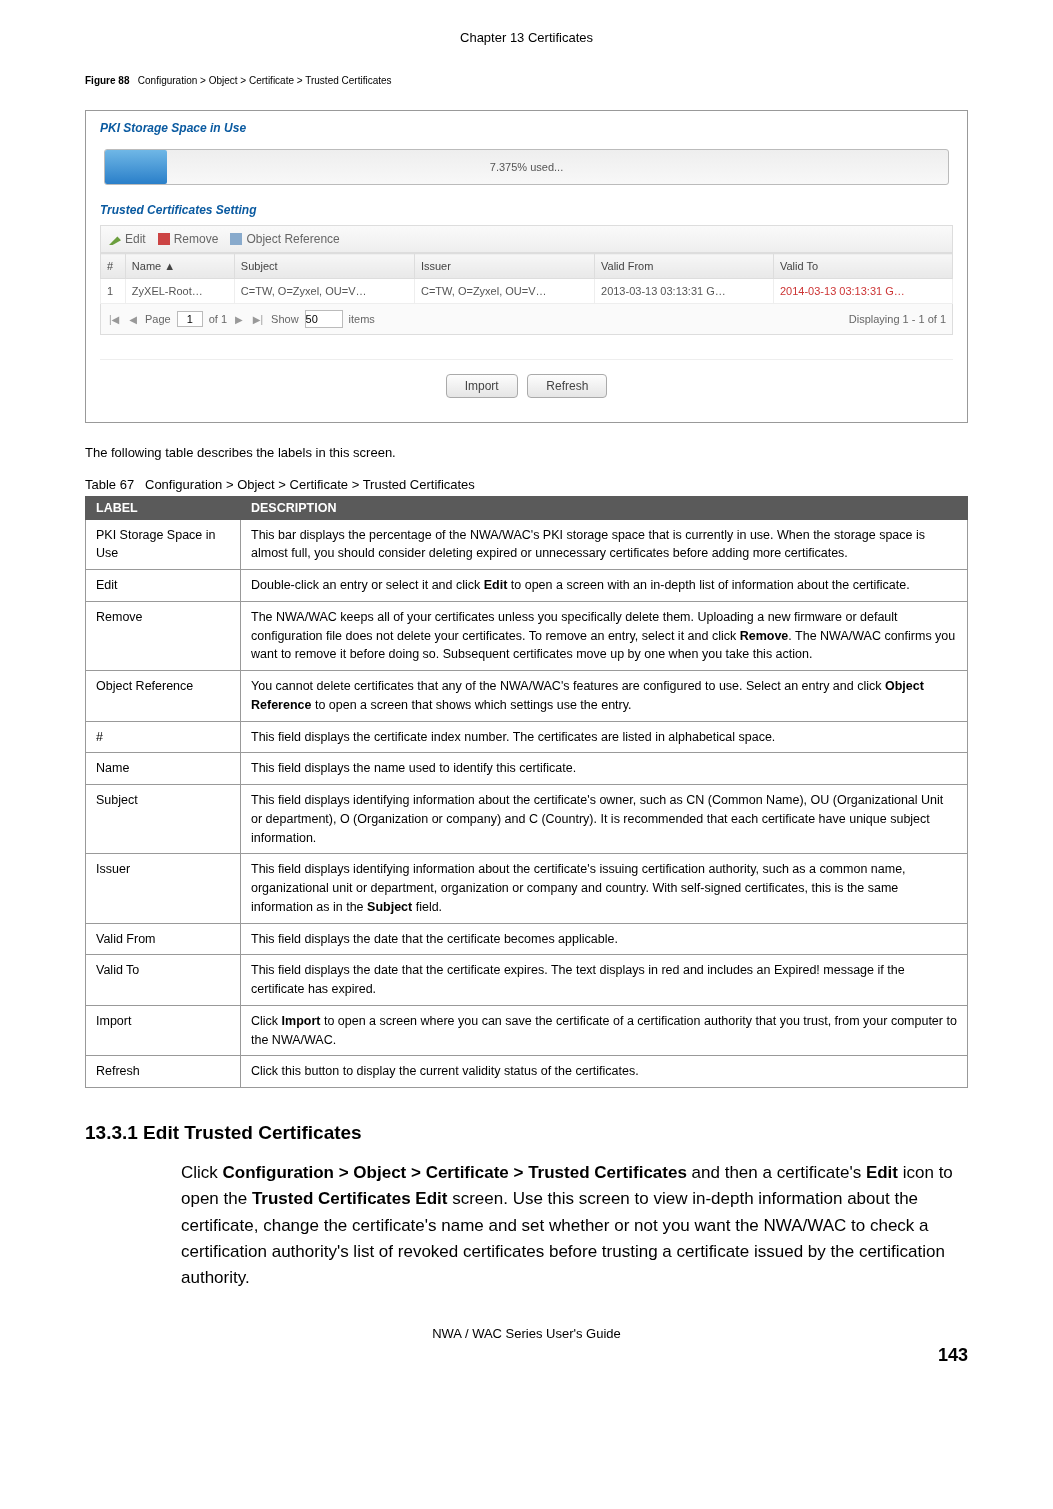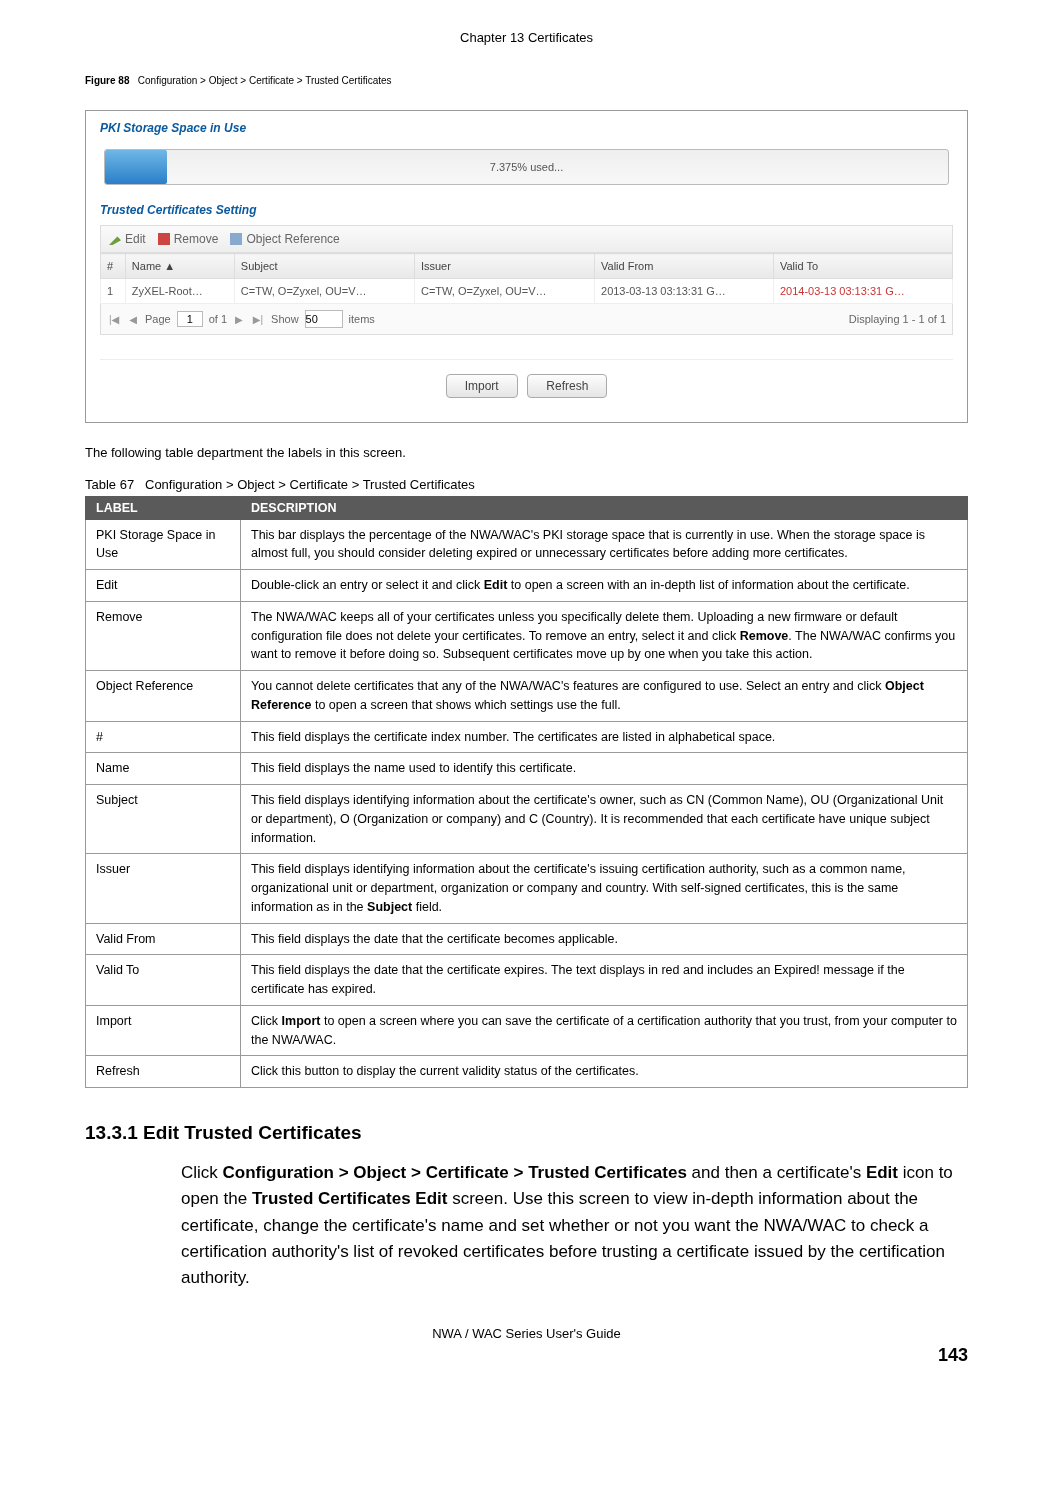--- a/index.html
+++ b/index.html
@@ -262,21 +262,21 @@
       <span class="spacer"></span>
       <span>Displaying 1 - 1 of 1</span>
     </div>
     <div class="ss-footer">
       <button class="ss-btn">Import</button>
       <button class="ss-btn">Refresh</button>
     </div>
   </div>
 </div>
 
-<div class="body-text">The following table department the labels in this screen.</div>
+<div class="body-text">The following table describes the labels in this screen.</div>
 
 <div class="table-caption">
   <span>Table 67</span>&nbsp;&nbsp;&nbsp;<span>Configuration &gt; Object &gt; Certificate &gt; Trusted Certificates</span>
 </div>
 
 <table class="desc-table">
   <thead>
     <tr>
       <th>LABEL</th>
       <th>DESCRIPTION</th>
@@ -290,21 +290,21 @@
       <tr>
         <td>Edit</td>
         <td><span>Double-click an entry or select it and click </span><b>Edit</b><span> to open a screen with an in-depth list of information about the certificate.</span></td>
       </tr>
       <tr>
         <td>Remove</td>
         <td><span>The NWA/WAC keeps all of your certificates unless you specifically delete them. Uploading a new firmware or default configuration file does not delete your certificates. To remove an entry, select it and click </span><b>Remove</b><span>. The NWA/WAC confirms you want to remove it before doing so. Subsequent certificates move up by one when you take this action.</span></td>
       </tr>
       <tr>
         <td>Object Reference</td>
-        <td><span>You cannot delete certificates that any of the NWA/WAC's features are configured to use. Select an entry and click </span><b>Object Reference</b><span> to open a screen that shows which settings use the full.</span></td>
+        <td><span>You cannot delete certificates that any of the NWA/WAC's features are configured to use. Select an entry and click </span><b>Object Reference</b><span> to open a screen that shows which settings use the entry.</span></td>
       </tr>
       <tr>
         <td>#</td>
         <td>This field displays the certificate index number. The certificates are listed in alphabetical space.</td>
       </tr>
       <tr>
         <td>Name</td>
         <td>This field displays the name used to identify this certificate.</td>
       </tr>
       <tr>

